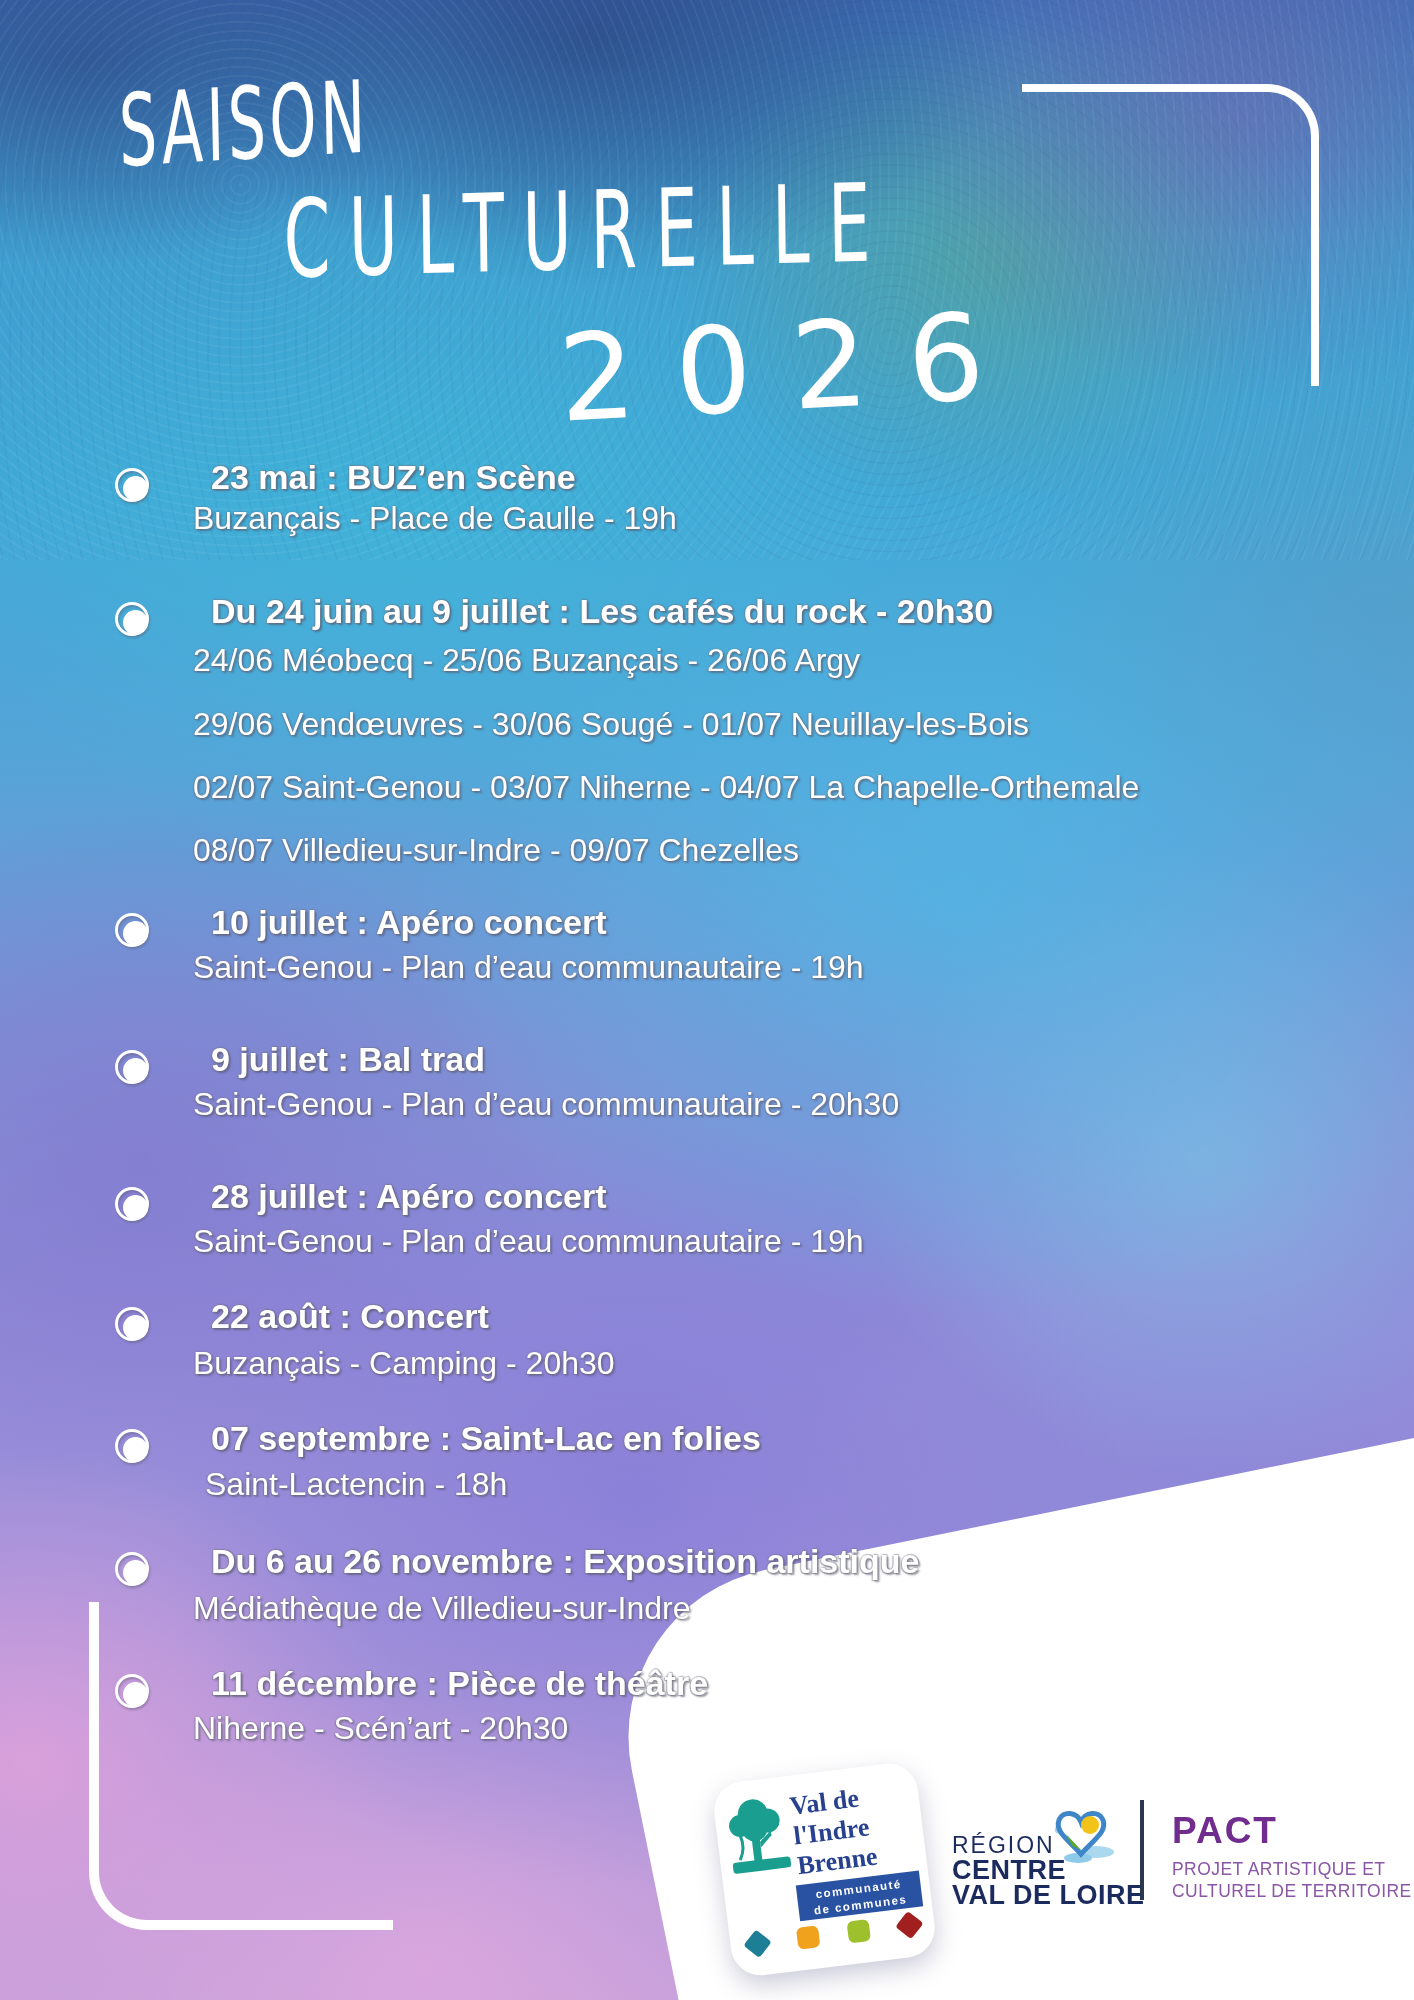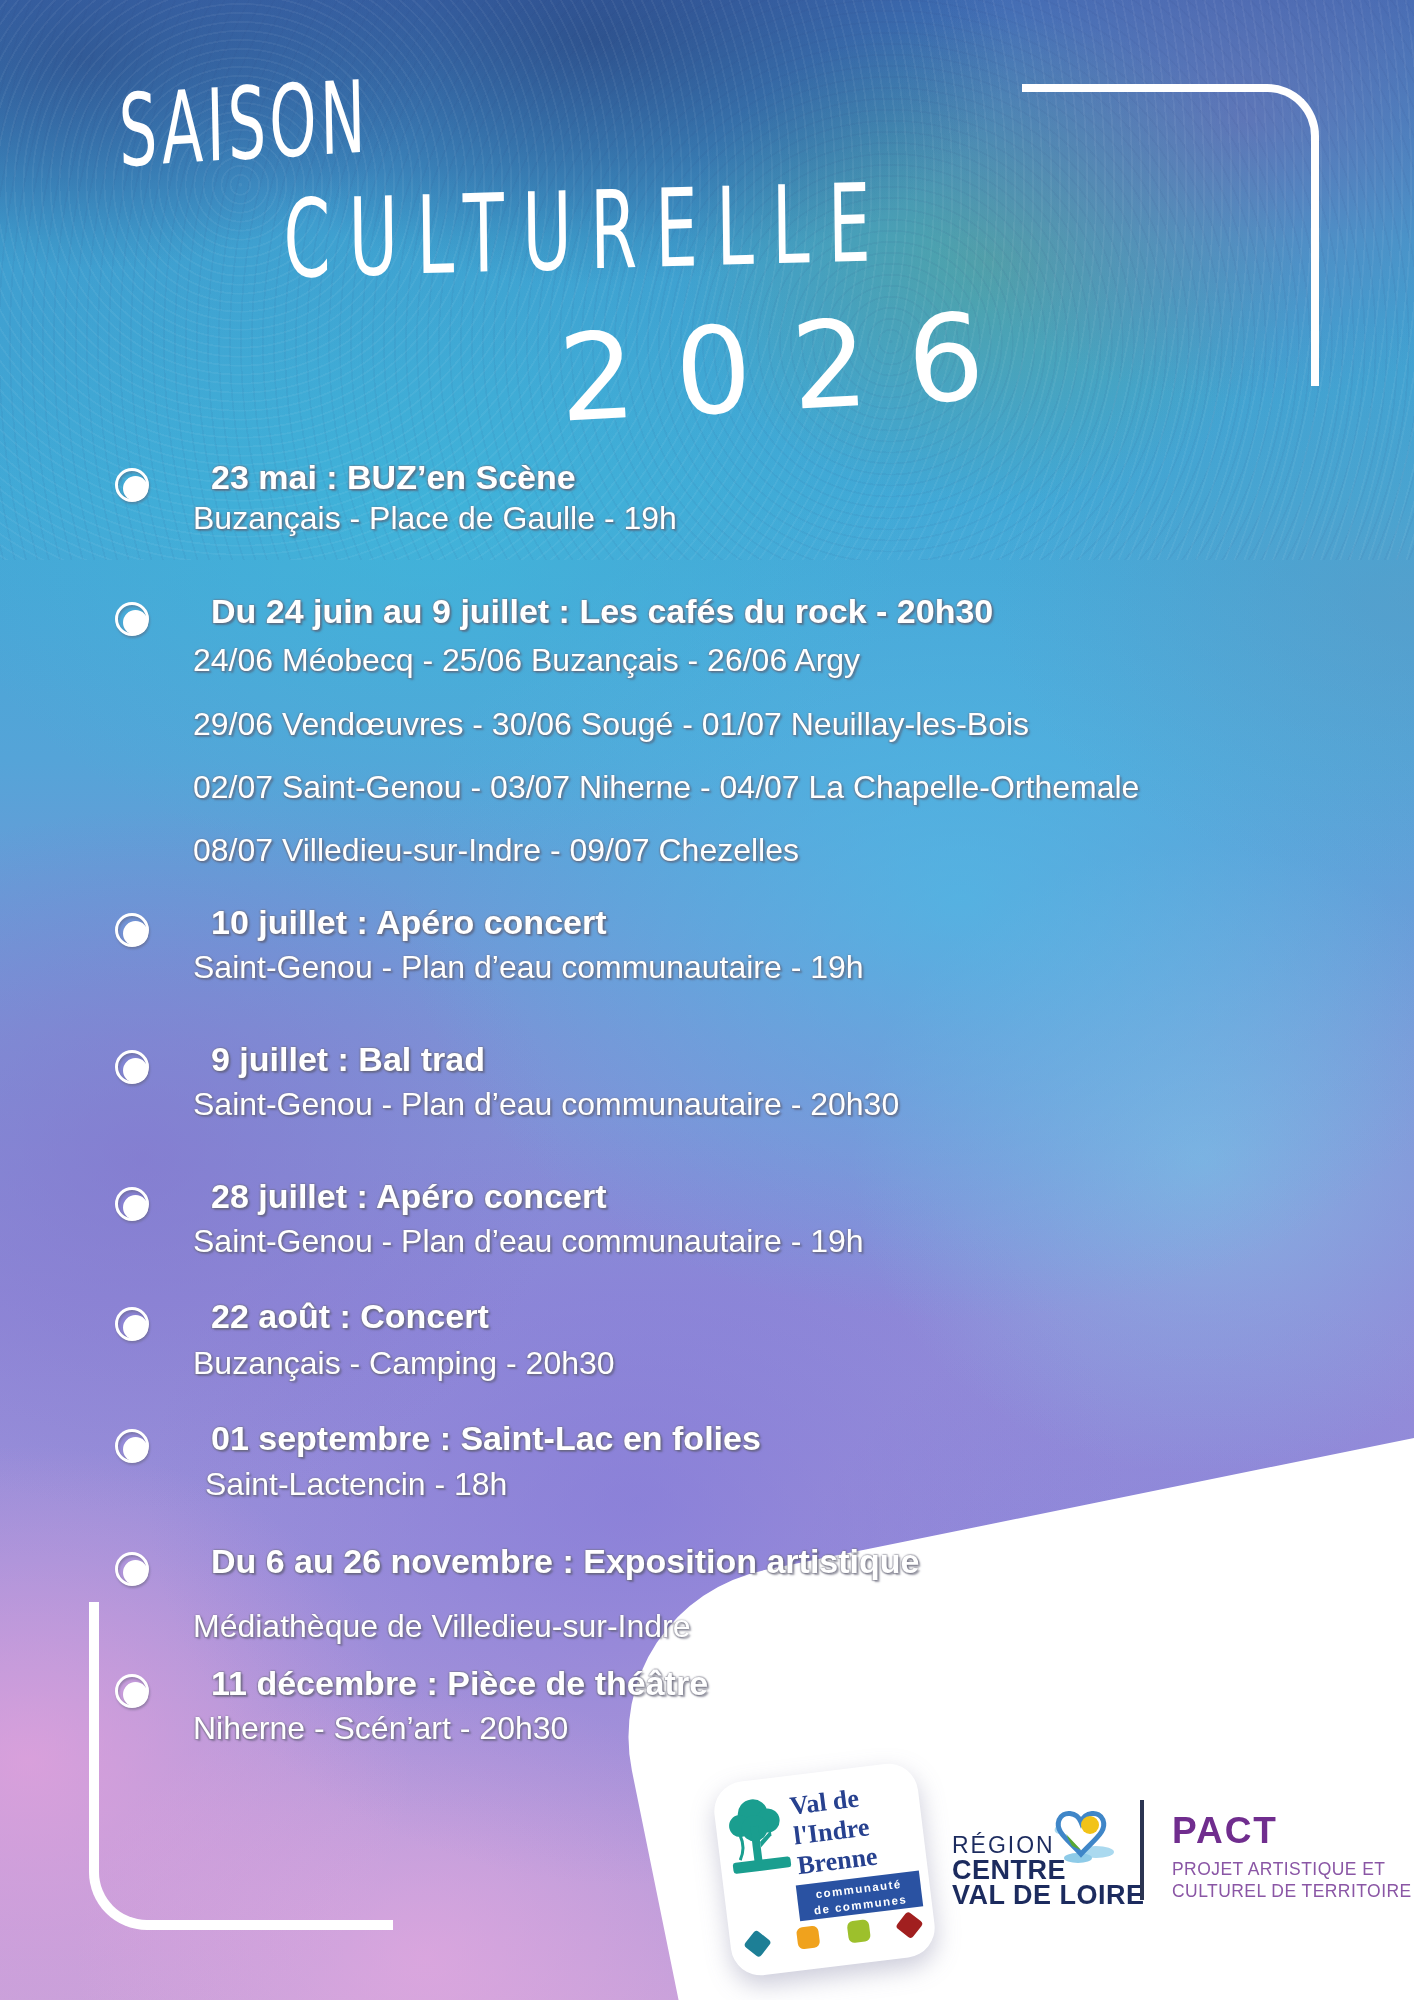--- a/index.html
+++ b/index.html
@@ -114,25 +114,25 @@
       <span class="bullet" style="top: 1050px;"></span>
       <div class="ev-line ev-title" style="top: 1040px;">9 juillet : Bal trad</div>
       <div class="ev-line ev-desc" style="top: 1086px;">Saint-Genou - Plan d’eau communautaire - 20h30</div>
       <span class="bullet" style="top: 1187px;"></span>
       <div class="ev-line ev-title" style="top: 1177px;">28 juillet : Apéro concert</div>
       <div class="ev-line ev-desc" style="top: 1223px;">Saint-Genou - Plan d’eau communautaire - 19h</div>
       <span class="bullet" style="top: 1307px;"></span>
       <div class="ev-line ev-title" style="top: 1297px;">22 août : Concert</div>
       <div class="ev-line ev-desc" style="top: 1345px;">Buzançais - Camping - 20h30</div>
       <span class="bullet" style="top: 1429px;"></span>
-      <div class="ev-line ev-title" style="top: 1419px;">01 septembre : Saint-Lac en folies</div>
+      <div class="ev-line ev-title" style="top: 1419px;">07 septembre : Saint-Lac en folies</div>
       <div class="ev-line ev-desc" style="top: 1466px; margin-left: 12px;">Saint-Lactencin - 18h</div>
       <span class="bullet" style="top: 1552px;"></span>
       <div class="ev-line ev-title" style="top: 1542px;">Du 6 au 26 novembre : Exposition artistique</div>
-      <div class="ev-line ev-desc" style="top: 1590px; margin-top: 18px;">Médiathèque de Villedieu-sur-Indre</div>
+      <div class="ev-line ev-desc" style="top: 1590px;">Médiathèque de Villedieu-sur-Indre</div>
       <span class="bullet" style="top: 1674px;"></span>
       <div class="ev-line ev-title" style="top: 1664px; text-align: center;">11 décembre : Pièce de théâtre</div>
       <div class="ev-line ev-desc" style="top: 1710px;">Niherne - Scén’art - 20h30</div>
     </div>
 
   <div class="cc-tile">
     <svg class="cc-tree" width="64" height="86" viewBox="0 0 64 86">
       <circle cx="28" cy="18" r="15" fill="#1a9e8f"></circle>
       <circle cx="14" cy="28" r="11" fill="#1a9e8f"></circle>
       <circle cx="42" cy="26" r="12" fill="#1a9e8f"></circle>

